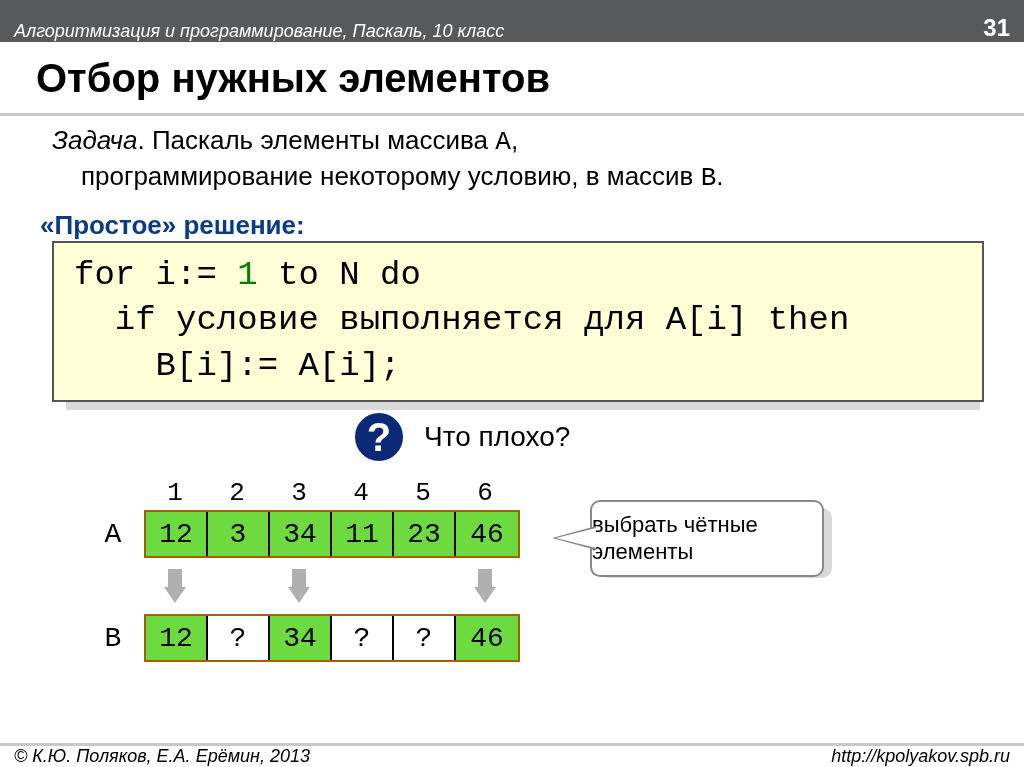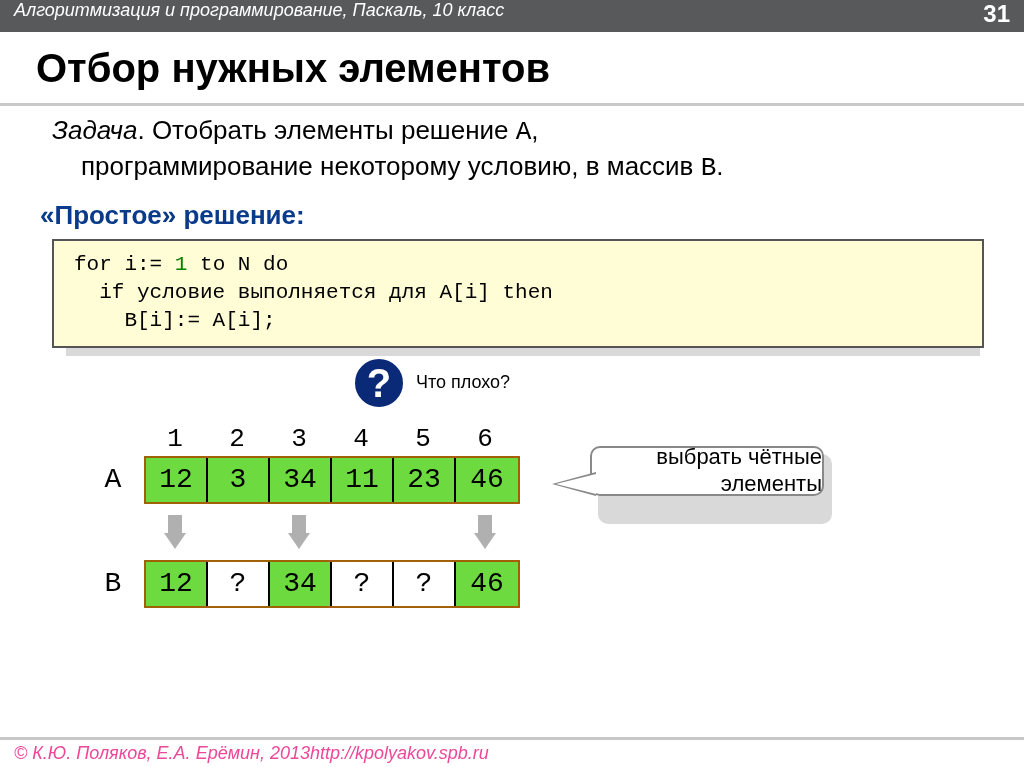--- a/index.html
+++ b/index.html
@@ -7,23 +7,23 @@
     font-family: Arial, sans-serif;
     background: #fff;
     width: 1024px;
     height: 767px;
     position: relative;
     overflow: hidden;
   }
   .header {
     background: #58595b;
     color: #fff;
-    height: 32px;
-    display: flex;
-    align-items: flex-start;
+    height: 42px;
+    display: flex;
+    align-items: flex-end;
     justify-content: space-between;
     padding: 0 14px;
     font-size: 18px;
     font-style: italic;
   }
   .page-num { font-weight: bold; font-size: 24px; font-style: normal; }
   .title {
     color: #000000;
     font-size: 40px;
     font-weight: bold;
@@ -35,56 +35,55 @@
     font-size: 26px;
     line-height: 1.3;
     margin-bottom: 14px;
   }
   .task .em { font-style: italic; }
   .mono { font-family: 'Courier New', monospace; }
   .subtitle {
     color: #0a3a8a;
     font-weight: bold;
     font-size: 26px;
-    margin-bottom: 8px;
     margin-left: -12px;
   }
   .code-wrap { position: relative; margin-bottom: 18px; }
   .code-shadow {
     position: absolute;
     right: 4px; top: 8px; bottom: -8px; left: 14px;
     background: #d9d9d9;
   }
   .code-box {
     position: relative;
     background: #fffdd5;
     border: 2px solid #555;
     font-family: 'Courier New', monospace;
-    font-size: 21px;
+    font-size: 34px;
     padding: 10px 20px;
     line-height: 1.35;
     white-space: pre;
   }
   .code-box .hl { color: #008000; }
   .qrow {
     display: flex;
     align-items: center;
     margin-left: 300px;
     margin-top: -10px;
     margin-bottom: 14px;
   }
   .qcircle {
     width: 54px; height: 54px;
     border-radius: 50%;
     background: #0a2a78;
     border: 3px solid #fff;
     display: flex; align-items: center; justify-content: center;
   }
   .qmark { color: #fff; font-size: 40px; font-weight: bold; line-height: 1; }
-  .qtext { font-size: 18px; margin-left: 10px; }
+  .qtext { font-size: 28px; margin-left: 18px; }
 
   .arrays {
     position: relative;
     margin-left: 30px;
   }
   .idx-row {
     display: flex;
     margin-left: 62px;
     font-family: 'Courier New', monospace;
     font-size: 26px;
@@ -149,28 +148,28 @@
   }
   .callout-shadow {
     position: absolute;
     left: 8px; top: 8px;
     width: 234px; height: 70px;
     background: #d9d9d9;
     border-radius: 10px;
   }
   .callout {
     position: relative;
-    width: 234px; height: 50px;
+    width: 234px; height: 77px;
     background: #fff;
     border: 2px solid #888;
     border-radius: 10px;
     display: flex;
     align-items: center;
     justify-content: center;
-    text-align: right;
+    text-align: left;
     font-size: 22px;
     line-height: 1.2;
   }
   .callout-point {
     position: absolute;
     left: -40px;
     top: 24px;
     width: 0; height: 0;
   }
   .callout-point::before {
@@ -185,45 +184,45 @@
     position:absolute;
     top: 2px; left: 4px;
     border-top: 10px solid transparent;
     border-bottom: 10px solid transparent;
     border-right: 40px solid #fff;
   }
 
   .footer {
     position: absolute;
     bottom: 0; left: 0; right: 0;
-    height: 30px;
+    height: 24px;
     border-top: 3px solid #c8c8c8;
     display: flex;
     align-items: center;
-    justify-content: flex-start;
+    justify-content: space-between;
     padding: 0 14px;
     font-size: 18px;
     font-style: italic;
-    color: #ec4899;
+    color: #000000;
   }
 </style>
 </head>
 <body>
 
 <div class="header">
   <span>Алгоритмизация и программирование, Паскаль, 10 класс</span>
   <span class="page-num">31</span>
 </div>
 
 <div class="title">Отбор нужных элементов</div>
 
 <div class="content">
 
   <div class="task">
-    <span class="em">Задача</span><span>. Отобрать элементы решение </span><span class="mono">A</span><span>,</span><br>
+    <span class="em">Задача</span><span>. Паскаль элементы массива </span><span class="mono">A</span><span>,</span><br>
     &nbsp;&nbsp;&nbsp;&nbsp;<span>программирование некоторому условию, в массив </span><span class="mono">B</span><span>.</span>
   </div>
 
   <div class="subtitle">«Простое» решение:</div>
 
   <div class="code-wrap">
     <div class="code-shadow"></div>
     <div class="code-box"><span>for i:= </span><span class="hl">1</span><span> to N do</span>
 <span>  if условие выполняется для A[i] then</span>
 <span>    B[i]:= A[i];</span></div>

